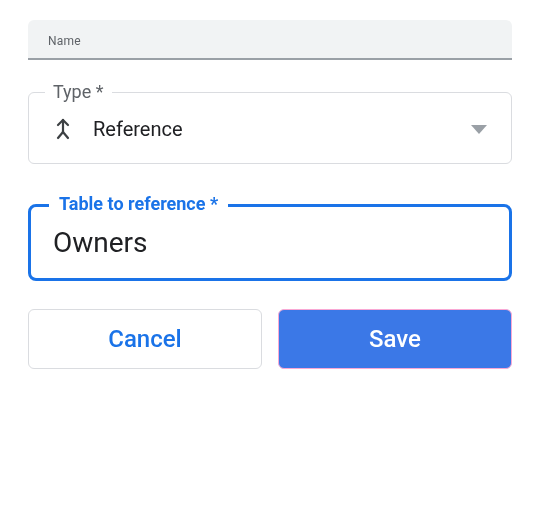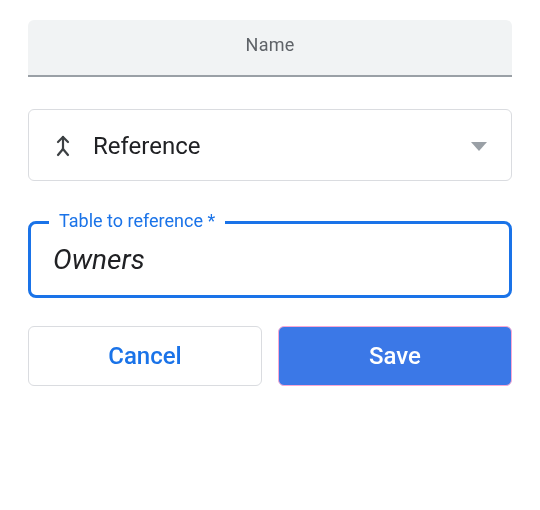--- a/index.html
+++ b/index.html
@@ -35,25 +35,24 @@
   
   .field-filled {
     background: var(--grey-50);
     border-top-left-radius: 6px;
     border-top-right-radius: 6px;
     padding: 14px 20px 8px 20px;
     border-bottom: 2px solid #9aa0a6;
   }
   .field-filled .label {
     display: block;
-    font-size: 18px;
+    font-size: 12px;
     color: var(--grey-600);
-    margin-bottom: 12px;
+    margin-bottom: 2px;
     letter-spacing: 0.2px;
-    text-align: center;
   }
   .field-filled .value-input {
     width: 100%;
     border: none;
     outline: none;
     background: transparent;
     font-size: 28px;
     color: var(--ink);
     padding: 2px 0 6px 0;
     font-family: inherit;
@@ -83,21 +82,21 @@
     width: 28px;
     height: 28px;
     display: inline-flex;
     align-items: center;
     justify-content: center;
     color: var(--grey-700);
     margin-right: 16px;
   }
   .field-outlined .value-text {
     flex: 1 1 auto;
-    font-size: 24px;
+    font-size: 20px;
     color: var(--ink);
   }
   .field-outlined .caret {
     flex: 0 0 auto;
     width: 0;
     height: 0;
     border-left: 8px solid transparent;
     border-right: 8px solid transparent;
     border-top: 9px solid #9aa0a6;
     margin-right: 4px;
@@ -112,30 +111,30 @@
     padding: 18px 20px 18px 20px;
   }
   .field-focused .float-label {
     position: absolute;
     top: -14px;
     left: 18px;
     background: var(--white);
     padding: 0 10px;
     font-size: 18px;
     color: var(--blue-600);
+    font-weight: bold;
   }
   .field-focused .value-input {
     width: 100%;
     border: none;
     outline: none;
     background: transparent;
     font-size: 28px;
     color: var(--ink);
     font-family: inherit;
-    font-style: italic;
   }
 
   
   .button-row {
     display: flex;
     gap: 16px;
     margin-top: 28px;
   }
   .btn {
     flex: 1 1 0;
@@ -163,20 +162,21 @@
 </head>
 <body>
 
 <div class="dialog">
 
   <div class="field-filled">
     <span class="label">Name</span>
   </div>
 
   <div class="field-outlined">
+    <span class="float-label">Type *</span>
     <span class="icon">
       <svg viewBox="0 0 24 24" width="24" height="24" fill="none" stroke="currentColor" stroke-width="2.2" stroke-linecap="round" stroke-linejoin="round">
         <path d="M12 3 L7 8"></path>
         <path d="M12 3 L17 8"></path>
         <path d="M12 3 L12 15"></path>
         <path d="M12 15 L7 21"></path>
         <path d="M12 15 L17 21"></path>
       </svg>
     </span>
     <span class="value-text">Reference</span>

